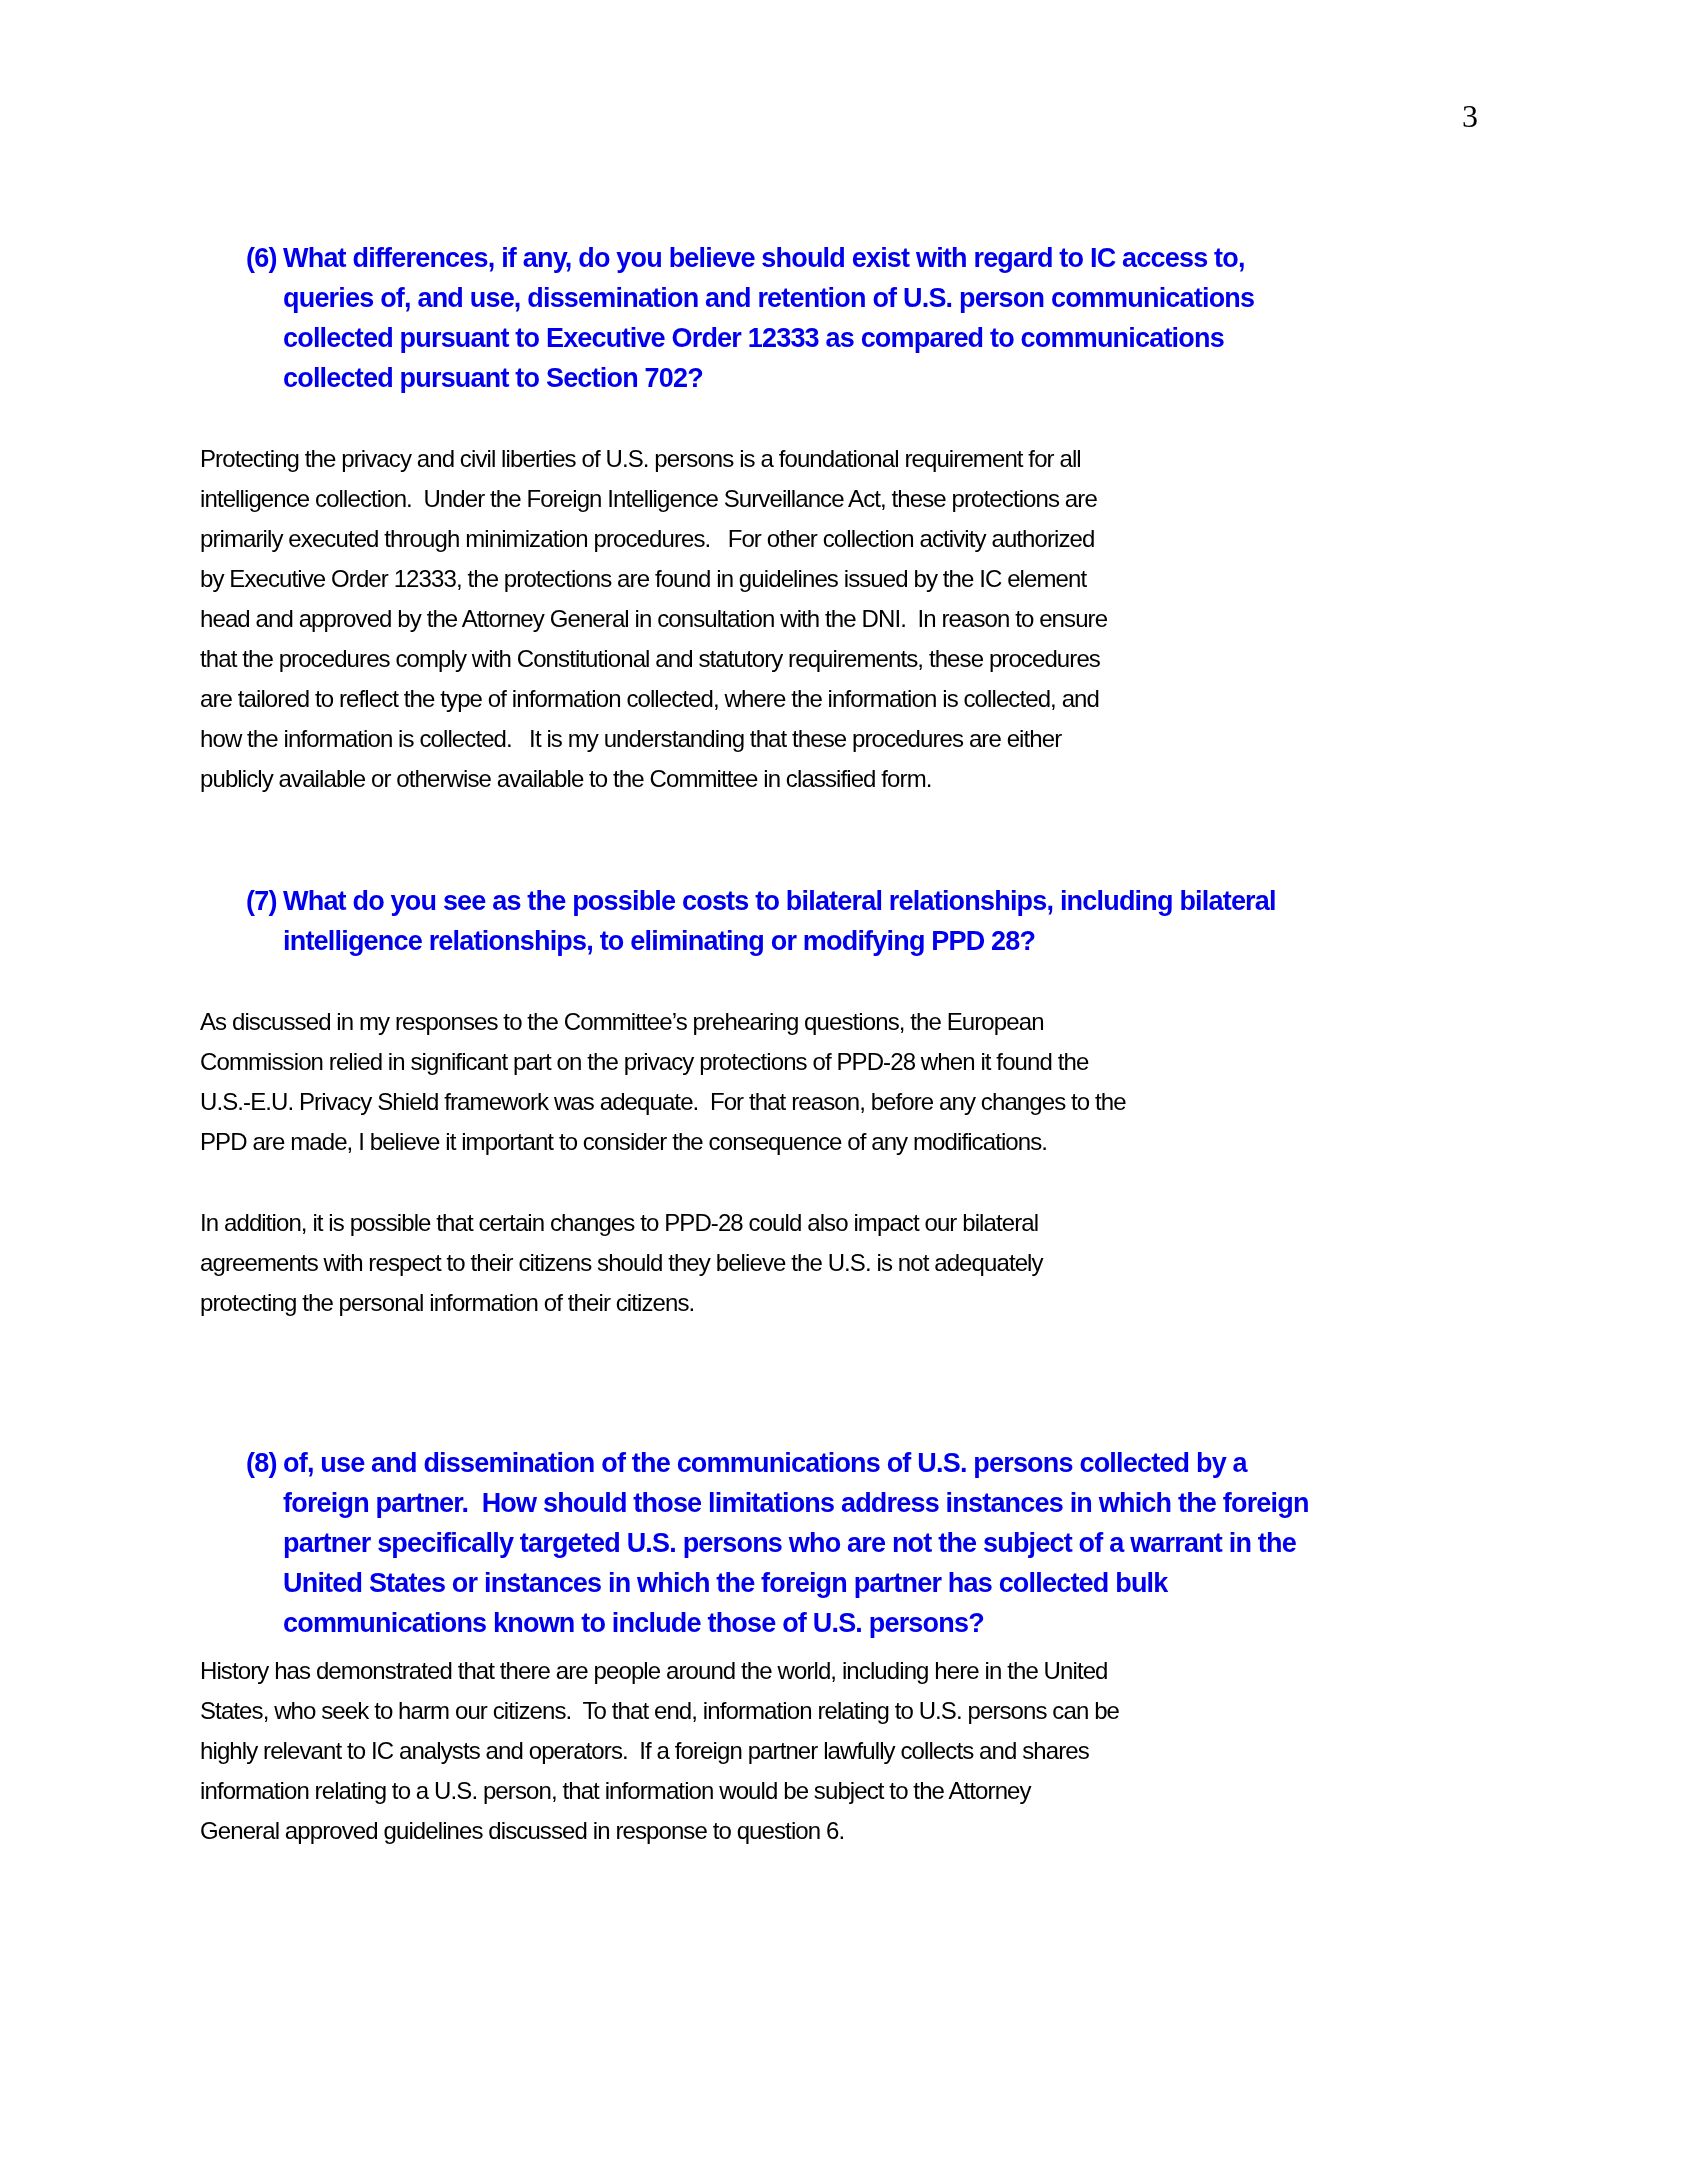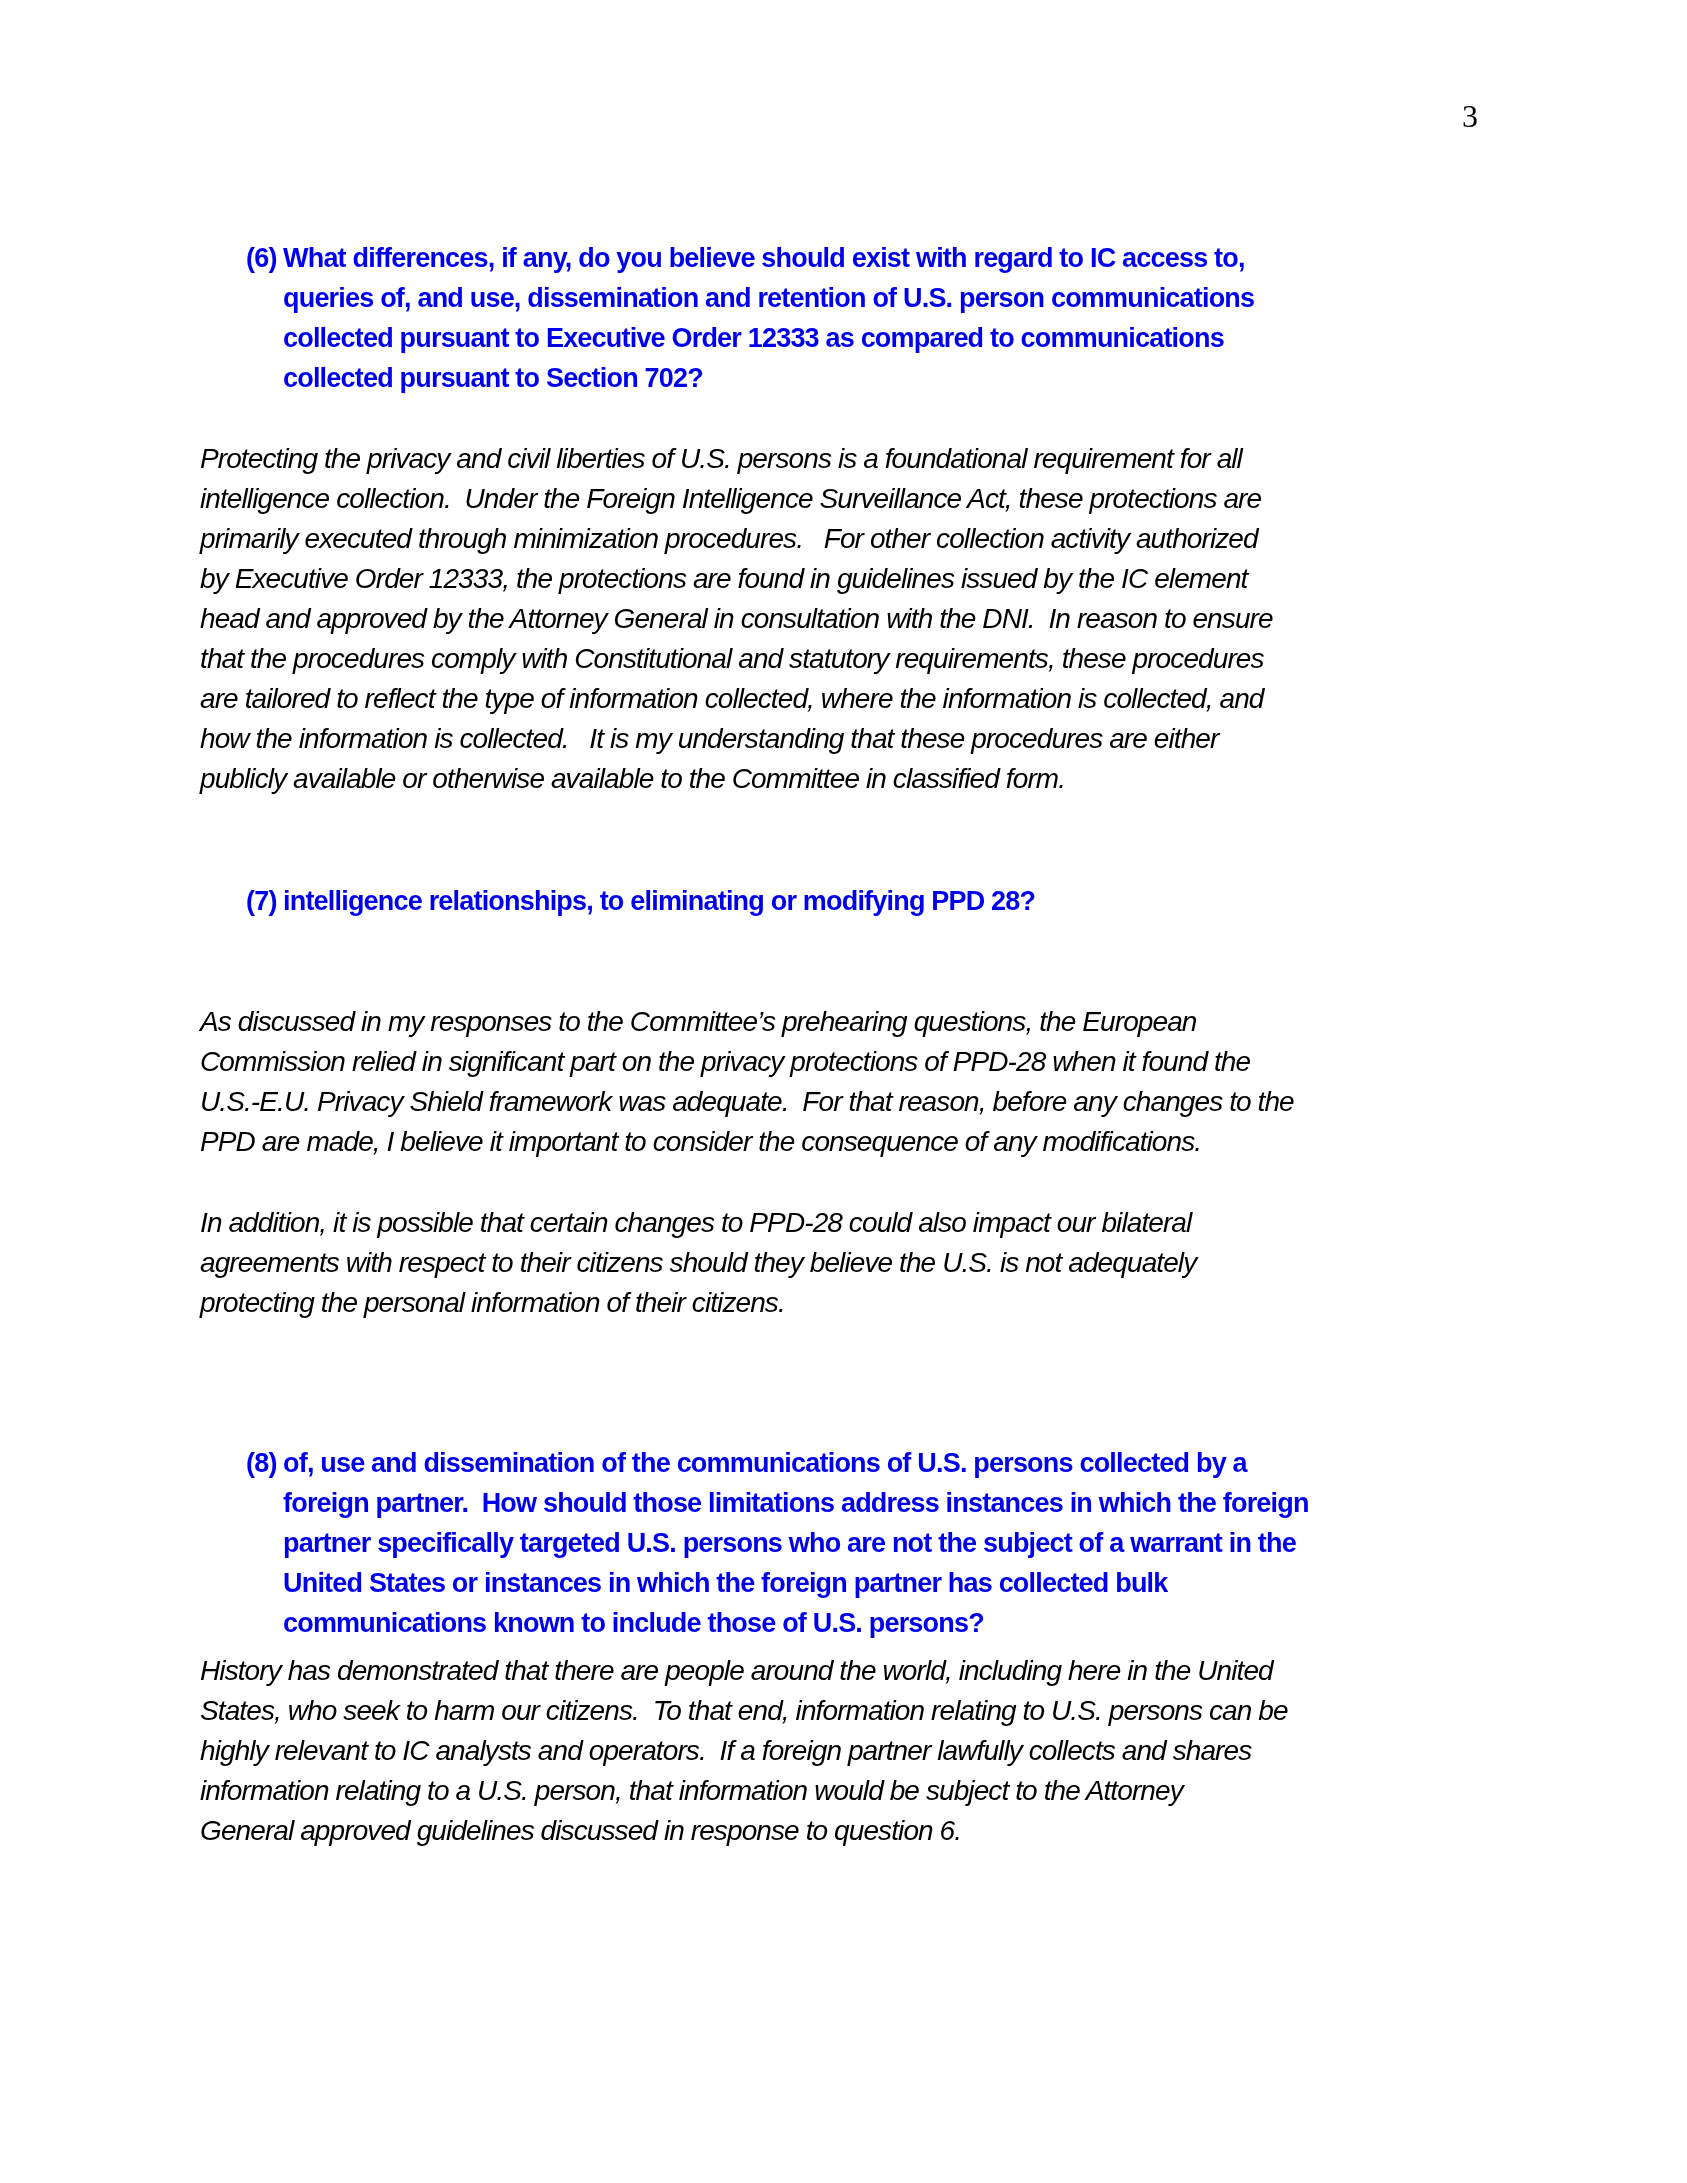--- a/index.html
+++ b/index.html
@@ -51,24 +51,23 @@
     .line {
       display: block;
       white-space: pre;
     }
     .answer {
       position: absolute;
       left: 200px;
       width: 1297px;
       color: #000000;
       font-family: "Liberation Sans", "DejaVu Sans", sans-serif;
-      font-size: 28px;
+      font-size: 24px;
       letter-spacing: -0.9px;
       line-height: 40px;
-      font-style: italic;
     }
   </style>
 </head>
 <body>
 
 <div class="page">
 
   <div class="page-number">3</div>
 
   <div class="question" style="top:238px;">
@@ -89,20 +88,21 @@
     <span class="line">head and approved by the Attorney General in consultation with the DNI.  In reason to ensure</span>
     <span class="line">that the procedures comply with Constitutional and statutory requirements, these procedures</span>
     <span class="line">are tailored to reflect the type of information collected, where the information is collected, and</span>
     <span class="line">how the information is collected.   It is my understanding that these procedures are either</span>
     <span class="line">publicly available or otherwise available to the Committee in classified form.</span>
   </div>
 
   <div class="question" style="top:881px;">
     <span class="qnum">(7)</span>
     <div class="qlines">
+      <span class="line">What do you see as the possible costs to bilateral relationships, including bilateral</span>
       <span class="line">intelligence relationships, to eliminating or modifying PPD 28?</span>
     </div>
   </div>
 
   <div class="answer" style="top:1002px;">
     <span class="line">As discussed in my responses to the Committee’s prehearing questions, the European</span>
     <span class="line">Commission relied in significant part on the privacy protections of PPD-28 when it found the</span>
     <span class="line">U.S.-E.U. Privacy Shield framework was adequate.  For that reason, before any changes to the</span>
     <span class="line">PPD are made, I believe it important to consider the consequence of any modifications.</span>
   </div>

